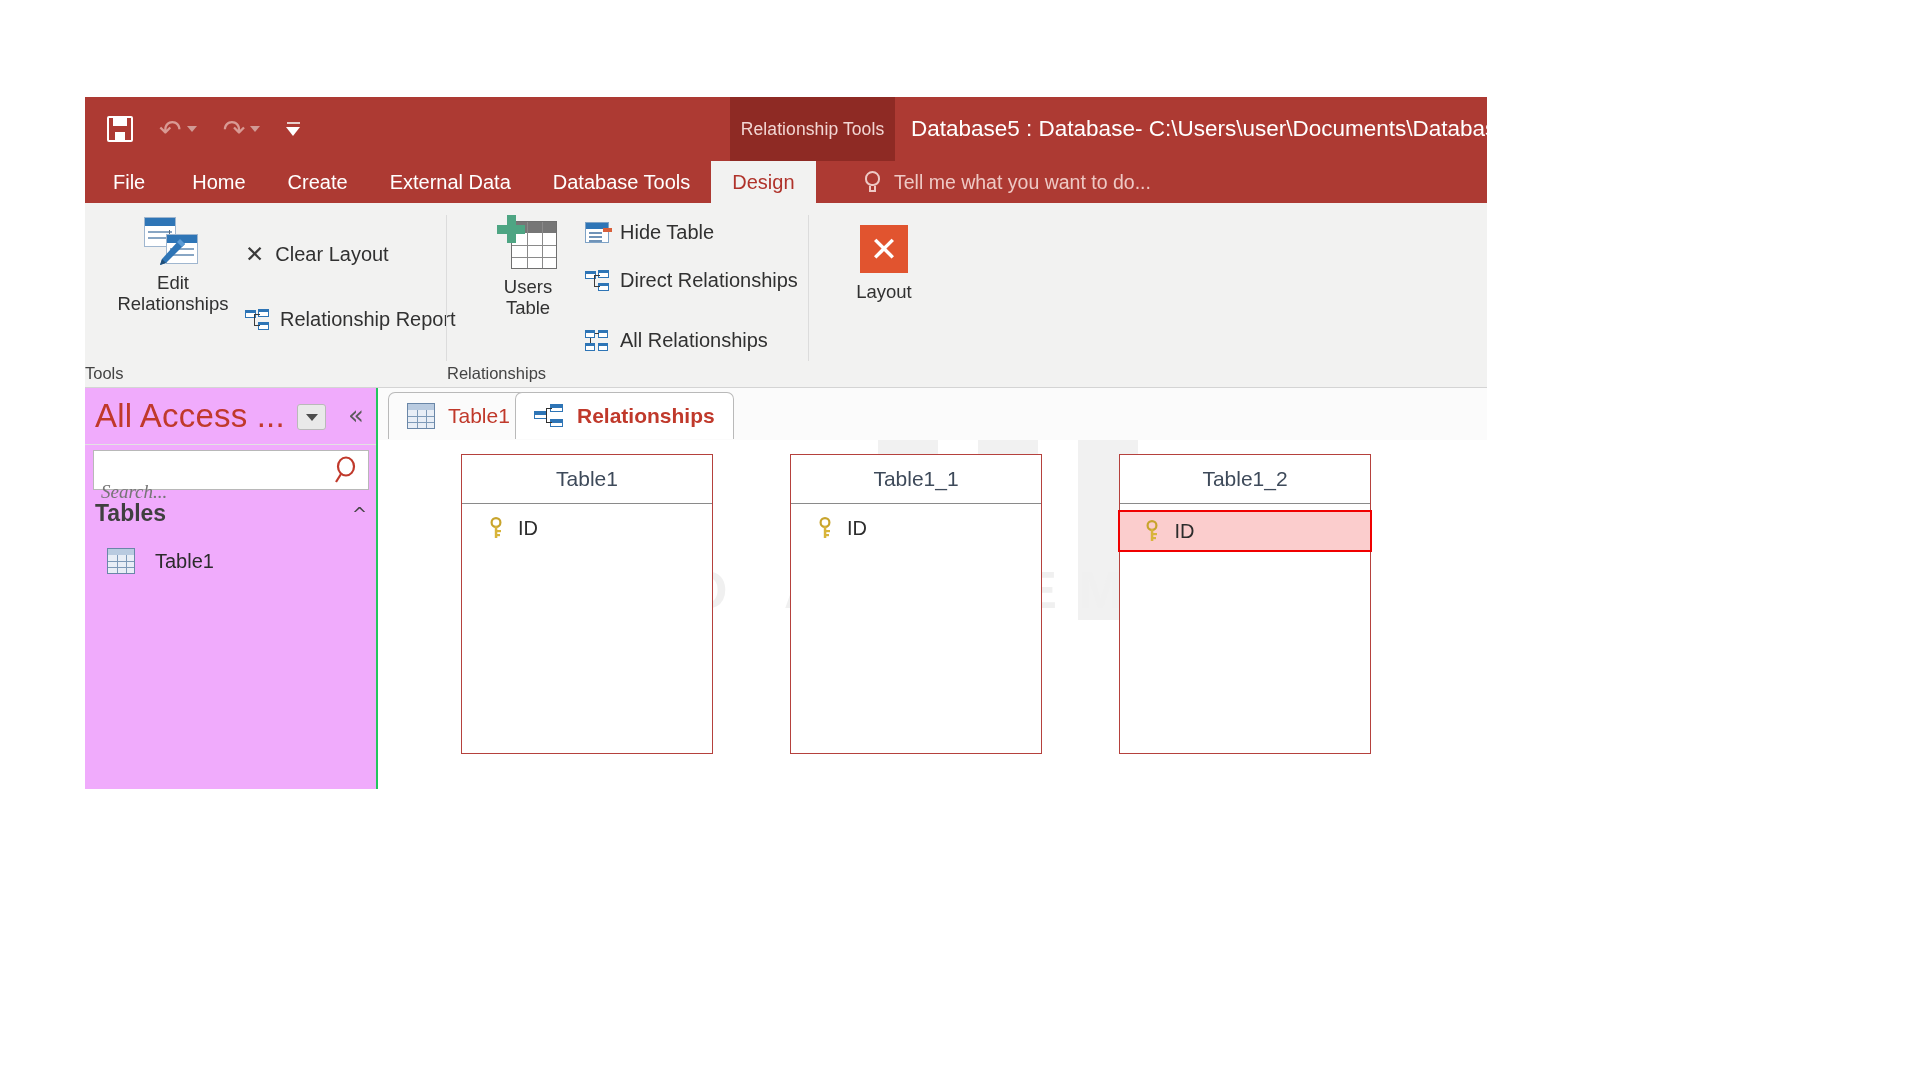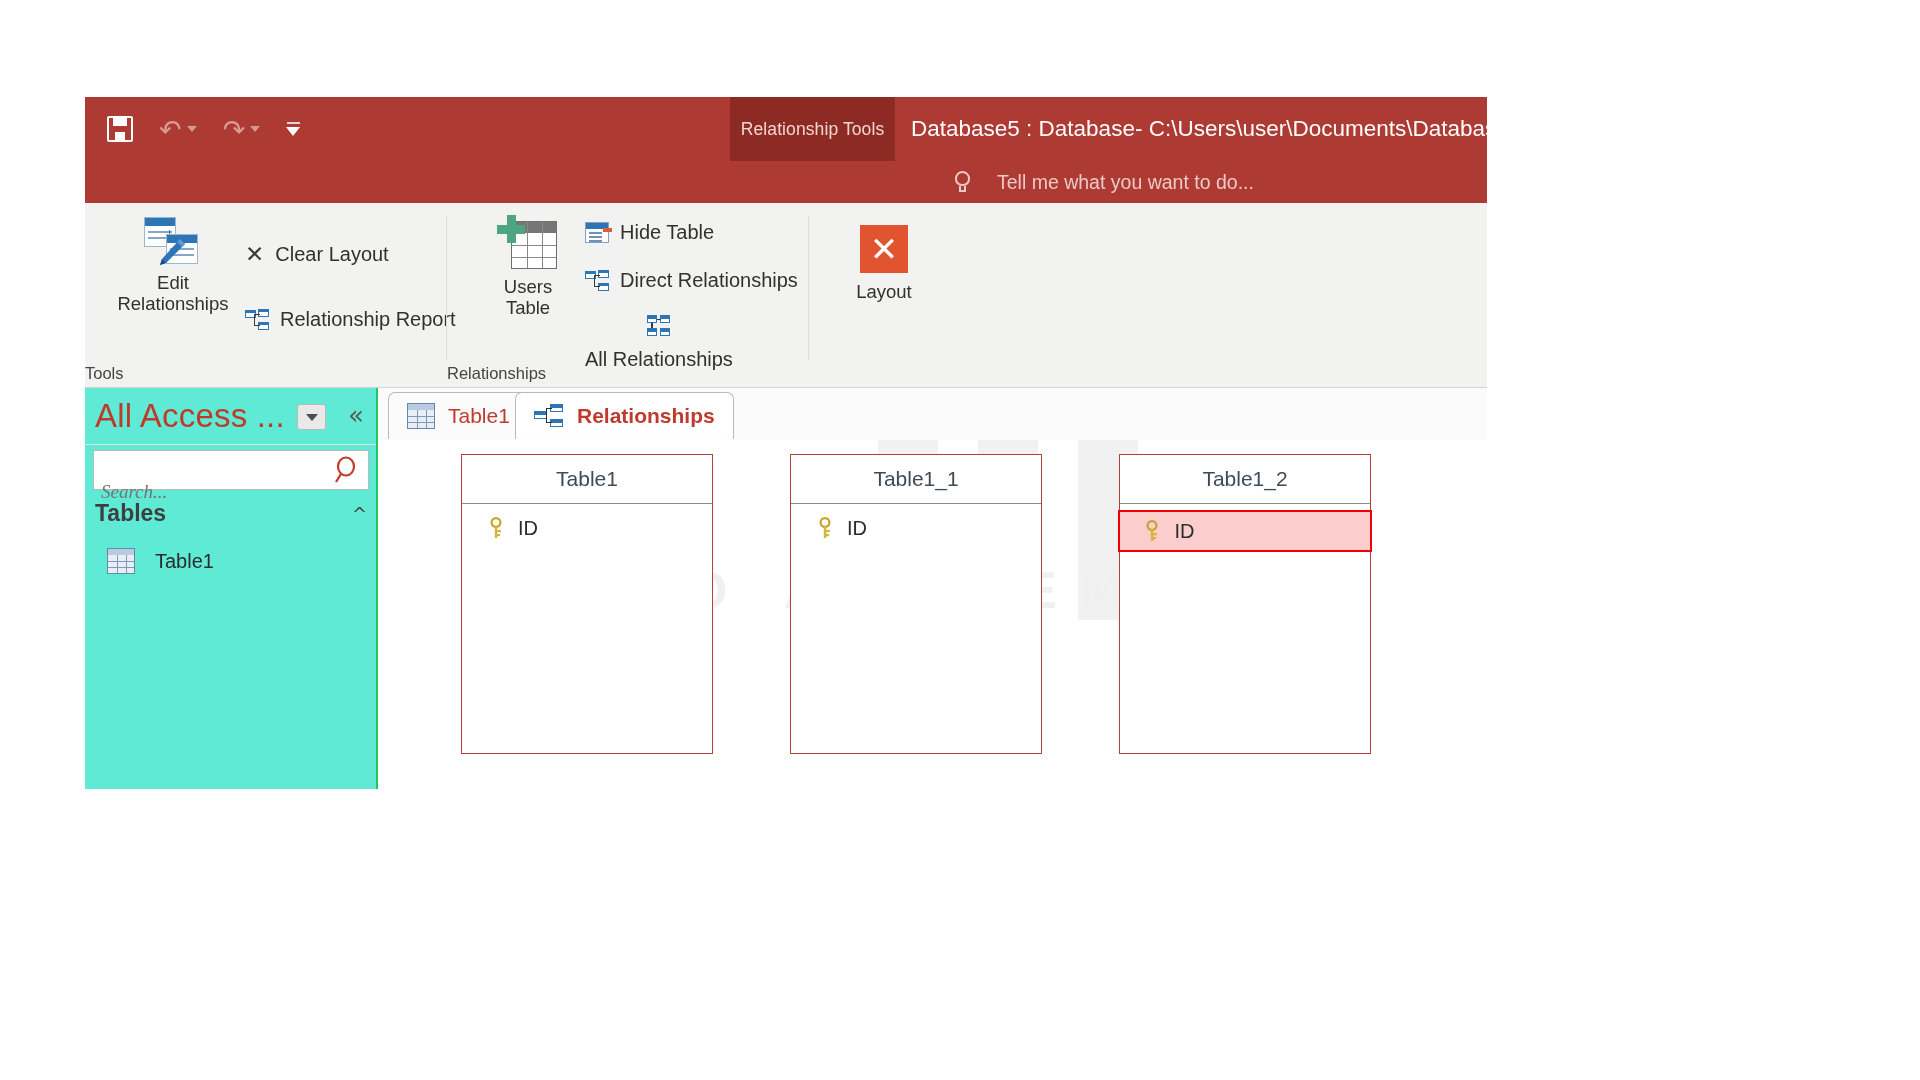--- a/index.html
+++ b/index.html
@@ -31,21 +31,21 @@
   .ctx-tab span{color:#f2d6d3;font-size:17.5px;letter-spacing:.1px;}
   .doc-title{position:absolute;left:826px;top:0;height:64px;display:flex;align-items:center;
              color:#ffffff;font-size:22.5px;white-space:nowrap;}
 
   
   .tabrow{position:relative;height:42px;background:#ad3a33;}
   .tabs{position:absolute;left:0;top:0;height:42px;display:flex;align-items:stretch;}
   .tab{display:flex;align-items:center;padding:0 21px;color:#ffffff;font-size:20px;white-space:nowrap;cursor:default;}
   .tab.file{padding:0 26px 0 28px;}
   .tab.active{background:#f2f2f1;color:#b0332b;font-weight:400;}
-  .tellme{position:absolute;left:870px;top:0;height:42px;display:flex;align-items:center;gap:26px;color:#eec9c5;font-size:19.5px;}
+  .tellme{position:absolute;left:780px;top:0;height:42px;display:flex;align-items:center;gap:13px;color:#eec9c5;font-size:19.5px;}
   .bulb{width:16px;height:22px;position:relative;}
   .bulb-top{position:absolute;left:0;top:0;width:15px;height:15px;border:2px solid #eec9c5;border-radius:50% 50% 45% 45%;box-sizing:border-box;}
   .bulb-base{position:absolute;left:4px;top:15px;width:7px;height:6px;border:2px solid #eec9c5;border-top:0;box-sizing:border-box;}
 
   
   .ribbon{position:relative;height:184px;background:#f2f2f1;border-bottom:1px solid #d4d4d4;}
   .group{position:absolute;top:0;height:184px;}
   .group-label{position:absolute;bottom:4px;width:100%;text-align:left;font-size:16.5px;color:#444;}
   .grp-sep{position:absolute;top:12px;bottom:26px;width:1px;background:#dcdcdc;}
 
@@ -94,21 +94,21 @@
   .ico-all .bx:before{content:"";position:absolute;left:0;right:0;top:0;height:2.5px;background:#2e75b6;}
   .ico-all .b1{left:0;top:0;}.ico-all .b2{left:13px;top:0;}.ico-all .b3{left:0;top:13px;}.ico-all .b4{left:13px;top:13px;}
   .ico-all .cx{position:absolute;left:10px;top:3.5px;width:4px;height:1.3px;background:#3c3c3c;}
   .ico-all .cy{position:absolute;left:4.5px;top:8px;width:1.3px;height:5px;background:#3c3c3c;}
 
   .closebox{width:48px;height:48px;background:#e1542f;display:flex;align-items:center;justify-content:center;
             color:#fff;font-size:34px;line-height:1;font-family:"DejaVu Sans",sans-serif;}
 
   
   .workspace{position:relative;height:402px;background:#ffffff;}
-  .navpane{position:absolute;left:0;top:0;width:291px;height:402px;background:#5eead4;border-right:6px solid #22c55e;}
+  .navpane{position:absolute;left:0;top:0;width:291px;height:402px;background:#f0abfc;border-right:6px solid #22c55e;}
   .nav-header{position:relative;height:56px;border-bottom:1px solid #e2e2e2;display:flex;align-items:center;}
   .nav-title{font-size:33px;color:#c0392b;padding-left:10px;letter-spacing:.2px;white-space:nowrap;}
   .nav-dd{position:absolute;right:50px;top:16px;width:27px;height:24px;background:#e9e9e9;border:1px solid #b9b9b9;border-radius:3px;
           display:flex;align-items:center;justify-content:center;}
   .nav-dd .tri{width:0;height:0;border-left:6px solid transparent;border-right:6px solid transparent;border-top:7px solid #4d4d4d;}
   .nav-collapse{position:absolute;right:12px;top:14px;font-size:26px;color:#5a5a5a;line-height:1;font-family:"DejaVu Sans",sans-serif;}
 
   .searchbox{position:absolute;left:8px;top:62px;width:274px;height:38px;border:1px solid #b8b8b8;background:#fff;
              display:flex;align-items:center;}
   .searchbox input{border:0;outline:0;font-family:"Liberation Serif",serif;font-style:italic;font-size:19px;color:#444;
@@ -173,20 +173,28 @@
         <span class="tri"></span>
       </div>
     </div>
     <div class="ctx-tab">
       <span>Relationship Tools</span>
     </div>
     <div class="doc-title">Database5 : Database- C:\Users\user\Documents\Database5.acc</div>
   </div>
 
   <div class="tabrow">
+    <div class="tabs">
+      <div class="tab file">File</div>
+      <div class="tab">Home</div>
+      <div class="tab">Create</div>
+      <div class="tab">External Data</div>
+      <div class="tab">Database Tools</div>
+      <div class="tab active">Design</div>
+    </div>
     <div class="tellme">
       <span class="bulb">
         <span class="bulb-top"></span>
           <span class="bulb-base"></span>
       </span>
       <span>Tell me what you want to do...</span>
     </div>
   </div>
 
   <div class="ribbon">
@@ -264,21 +272,21 @@
       <div class="smallbtn" style="left:138px;top:66px;">
         <span class="ico-direct">
           <span class="bx b1"></span>
             <span class="bx b2"></span>
             <span class="bx b3"></span>
             <span class="ln"></span>
         </span>
         <span class="lbl">Direct Relationships</span>
       </div>
 
-      <div class="smallbtn" style="left:138px;top:112px;flex-direction:column;">
+      <div class="smallbtn" style="left:138px;top:126px;">
         <span class="ico-all">
           <span class="bx b1"></span>
             <span class="bx b2"></span>
             <span class="bx b3"></span>
             <span class="bx b4"></span>
           <span class="cx"></span>
             <span class="cy"></span>
         </span>
         <span class="lbl">All Relationships</span>
       </div>

